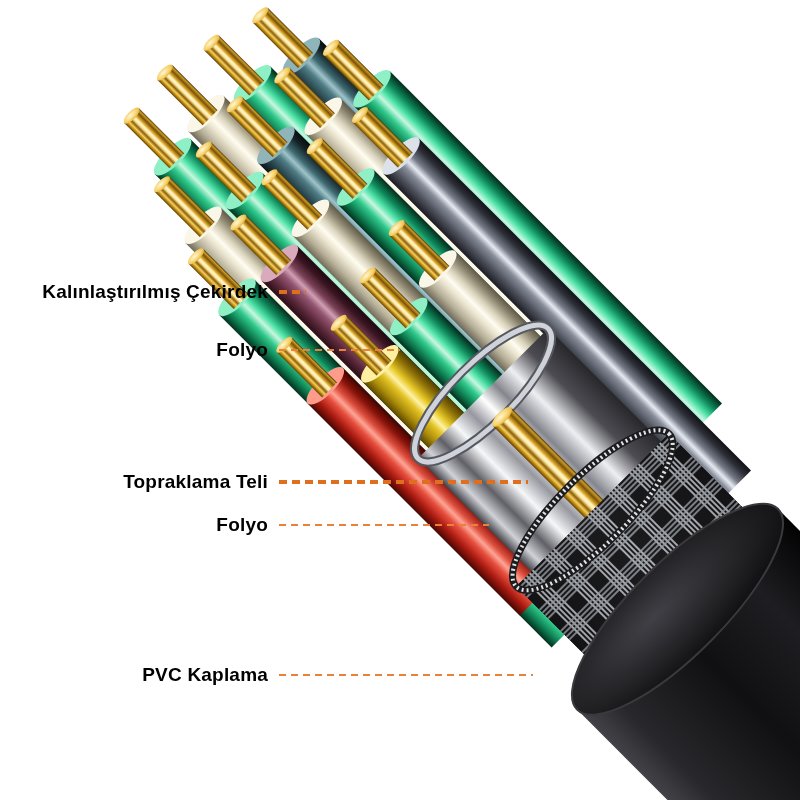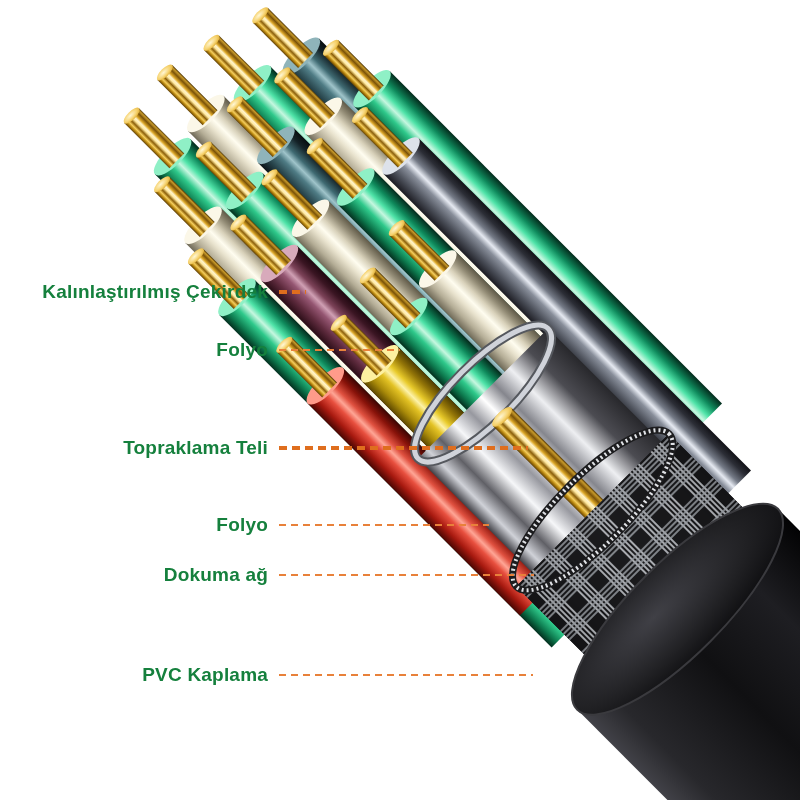--- a/index.html
+++ b/index.html
@@ -3,27 +3,27 @@
 <meta charset="utf-8">
 <style>
   html,body{margin:0;padding:0;}
   body{width:800px;height:800px;background:#ffffff;overflow:hidden;
        font-family:"Liberation Sans", sans-serif;}
   .stage{position:relative;width:800px;height:800px;background:#ffffff;}
   .stage svg{position:absolute;left:0;top:0;}
 
   .callout{position:absolute;left:0;height:26px;display:flex;align-items:center;}
   .callout-text{flex:0 0 268px;text-align:right;white-space:nowrap;
-    font-size:19px;font-weight:600;color:#15803d;letter-spacing:.2px;}
+    font-size:19px;font-weight:600;color:#000000;letter-spacing:.2px;}
   .dash{margin-left:11px;display:block;}
   .d-bold{height:4px;background:repeating-linear-gradient(90deg,#df6e1e 0 8px,rgba(0,0,0,0) 8px 13px);}
   .d-thin{height:2px;background:repeating-linear-gradient(90deg,#e8813a 0 7px,rgba(0,0,0,0) 7px 12px);}
   .c1{top:279px}.c1 .dash{width:27px}
   .c2{top:337px}.c2 .dash{width:121px}
-  .c3{top:435px}.c3 .dash{width:249px}
+  .c3{top:469px}.c3 .dash{width:249px}
   .c4{top:512px}.c4 .dash{width:210px}
   .c5{top:562px}.c5 .dash{width:255px}
   .c6{top:662px}.c6 .dash{width:254px}
 </style>
 </head>
 <body>
 
 <div class="stage">
 
   <svg width="800" height="800" viewBox="0 0 800 800" aria-hidden="true">
@@ -308,22 +308,18 @@
     <span class="dash d-thin"></span>
   </div>
   <div class="callout c3">
     <span class="callout-text">Topraklama Teli</span>
     <span class="dash d-bold"></span>
   </div>
   <div class="callout c4">
     <span class="callout-text">Folyo</span>
     <span class="dash d-thin"></span>
   </div>
-  <div class="callout c5">
-    <span class="callout-text">Dokuma ağ</span>
-    <span class="dash d-thin"></span>
-  </div>
   <div class="callout c6">
     <span class="callout-text">PVC Kaplama</span>
     <span class="dash d-thin"></span>
   </div>
 
 </div>
 
 </body></html>

